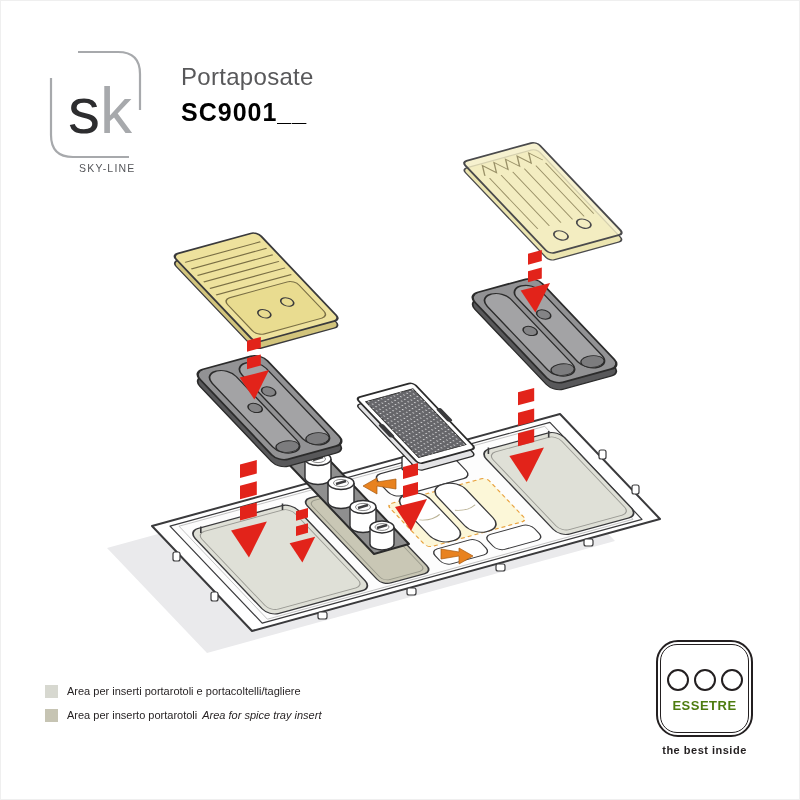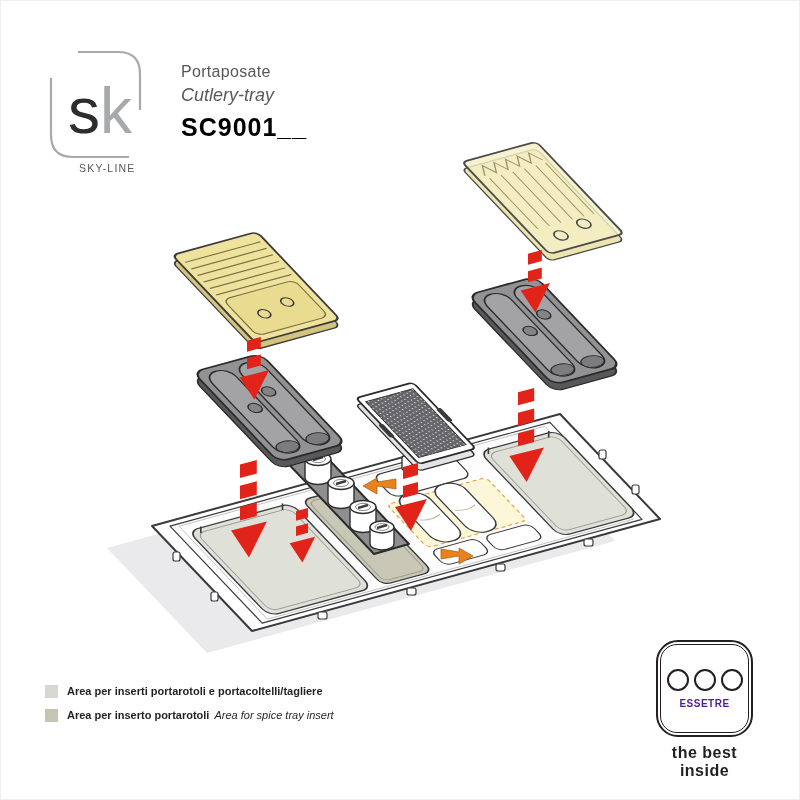--- a/index.html
+++ b/index.html
@@ -1,60 +1,59 @@
 <!DOCTYPE html>
 <html><head>
 <meta charset="utf-8">
 <style>
   html,body{margin:0;padding:0;}
   .page{position:relative;width:800px;height:800px;background:#ffffff;overflow:hidden;
         font-family:"Liberation Sans",sans-serif;box-shadow:inset 0 0 0 1px #efefef;}
   
   .logo-svg{position:absolute;left:48px;top:45px;}
   .title-block{position:absolute;left:181px;top:63px;}
-  .title-it{font-size:16px;color:#58585a;letter-spacing:.3px;}
+  .title-it{font-size:24px;color:#58585a;letter-spacing:.3px;}
   .title-en{font-size:18px;font-style:italic;color:#58585a;margin-top:4px;}
   .model{font-size:25px;font-weight:700;color:#000000;margin-top:7px;letter-spacing:1px;}
   
   .diagram-svg{position:absolute;left:0;top:0;}
   
   .legend{position:absolute;left:45px;top:684px;}
   .legend-row{display:flex;align-items:center;margin-bottom:10px;height:14px;}
   .swatch{width:13px;height:13px;margin-right:9px;flex:0 0 13px;}
   .sw0{background:#d7d8d0;}
   .sw1{background:#c6c4b3;}
   .sw2{background:#fbf6d8;border:1px dashed #e0a33c;width:11px;height:11px;}
-  .lg-it{font-size:11px;font-weight:700;color:#231f20;white-space:nowrap;}
+  .lg-it{font-size:11px;font-weight:400;color:#231f20;white-space:nowrap;}
   .lg-en{font-size:11px;font-style:italic;color:#231f20;margin-left:5px;white-space:nowrap;}
   
   .essetre{position:absolute;left:653px;top:640px;width:103px;text-align:center;}
   .essetre-box{position:relative;width:93px;height:93px;margin:0 auto;
                border:2.5px solid #231f20;border-radius:22px;}
   .essetre-box::before{content:"";position:absolute;inset:2px;border:1.5px solid #231f20;border-radius:17px;}
   .essetre-circles{position:absolute;left:0;right:0;top:27px;display:flex;justify-content:center;gap:5px;}
   .essetre-circle{width:18px;height:18px;border:2px solid #231f20;border-radius:50%;}
-  .essetre-name{position:absolute;left:0;right:0;top:56px;font-size:10px;font-weight:700;
-                color:#4c1d95;letter-spacing:.5px;}
-  .essetre-slogan{margin-top:7px;font-size:16px;font-weight:700;color:#231f20;letter-spacing:.5px;}
+  .essetre-name{position:absolute;left:0;right:0;top:56px;font-size:13px;font-weight:700;
+                color:#4d7c0f;letter-spacing:.5px;}
+  .essetre-slogan{margin-top:7px;font-size:11px;font-weight:700;color:#231f20;letter-spacing:.5px;}
 </style>
 </head>
 <body>
 
 <div class="page">
 
   <svg class="logo-svg" width="200" height="140" viewBox="0 0 200 140">
     <path d="M30 7 H70 Q92 7 92 29 V65" fill="none" stroke="#a7a9ac" stroke-width="2.2"></path>
     <path d="M3 33 V90 Q3 112 25 112 H81" fill="none" stroke="#a7a9ac" stroke-width="2.2"></path>
     <text x="20" y="88" font-size="64" font-family="Liberation Sans, sans-serif"><tspan fill="#2d2d2f">s</tspan><tspan fill="#a7a9ac">k</tspan></text>
     <text x="31" y="127" font-size="10.5" letter-spacing="1.2" fill="#55565a" font-family="Liberation Sans, sans-serif">SKY-LINE</text>
   </svg>
 
   <div class="title-block">
     <div class="title-it">Portaposate</div>
-    <div class="title-en">Cutlery-tray</div>
     <div class="model">SC9001__</div>
   </div>
 
   <svg class="diagram-svg" width="800" height="800" viewBox="0 0 800 800">
     <defs>
       <pattern id="dots" width="4" height="4" patternUnits="userSpaceOnUse" patternTransform="rotate(-15)">
         <circle cx="1.5" cy="1.5" r="0.7" fill="#ffffff" opacity="0.85"></circle>
       </pattern>
       <g id="dash">
           <path d="M0 4 L15 0 L15 12 L0 16 Z"></path>

